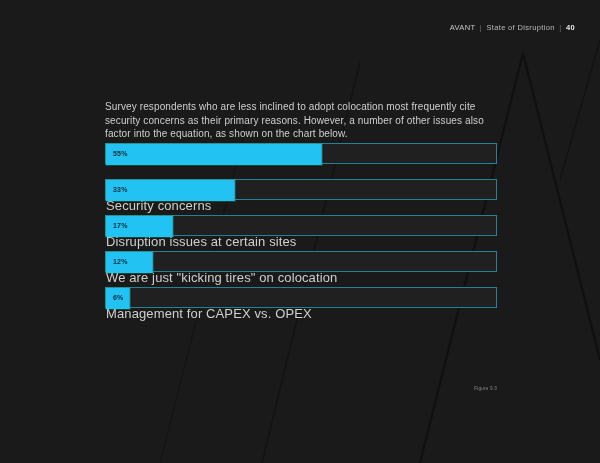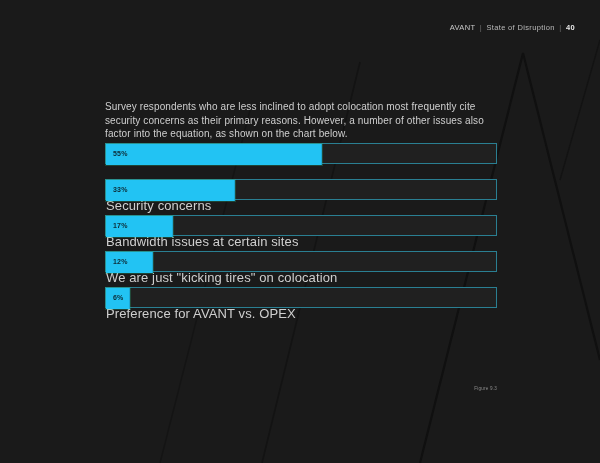--- a/index.html
+++ b/index.html
@@ -167,35 +167,35 @@
             <div class="bar-fill" style="width: 215.6px; background: rgb(34, 195, 243);"></div>
           </div>
           <div class="bar-value">55%</div>
           <div class="bar-label">Security concerns</div>
         </div>
         <div class="bar-row">
           <div class="bar-track">
             <div class="bar-fill" style="width: 129.36px; background: rgb(34, 195, 243);"></div>
           </div>
           <div class="bar-value">33%</div>
-          <div class="bar-label">Bandwidth issues at certain sites</div>
+          <div class="bar-label">Disruption issues at certain sites</div>
         </div>
         <div class="bar-row">
           <div class="bar-track">
             <div class="bar-fill" style="width: 66.64px; background: rgb(34, 195, 243);"></div>
           </div>
           <div class="bar-value">17%</div>
           <div class="bar-label">We are just "kicking tires" on colocation</div>
         </div>
         <div class="bar-row">
           <div class="bar-track">
             <div class="bar-fill" style="width: 47.04px; background: rgb(34, 195, 243);"></div>
           </div>
           <div class="bar-value">12%</div>
-          <div class="bar-label">Preference for AVANT vs. OPEX</div>
+          <div class="bar-label">Management for CAPEX vs. OPEX</div>
         </div>
         <div class="bar-row">
           <div class="bar-track">
             <div class="bar-fill" style="width: 23.52px; background: rgb(34, 195, 243);"></div>
           </div>
           <div class="bar-value">6%</div>
         </div>
       </div>
     <div id="figure-caption">Figure 9.3</div>
   </div>

